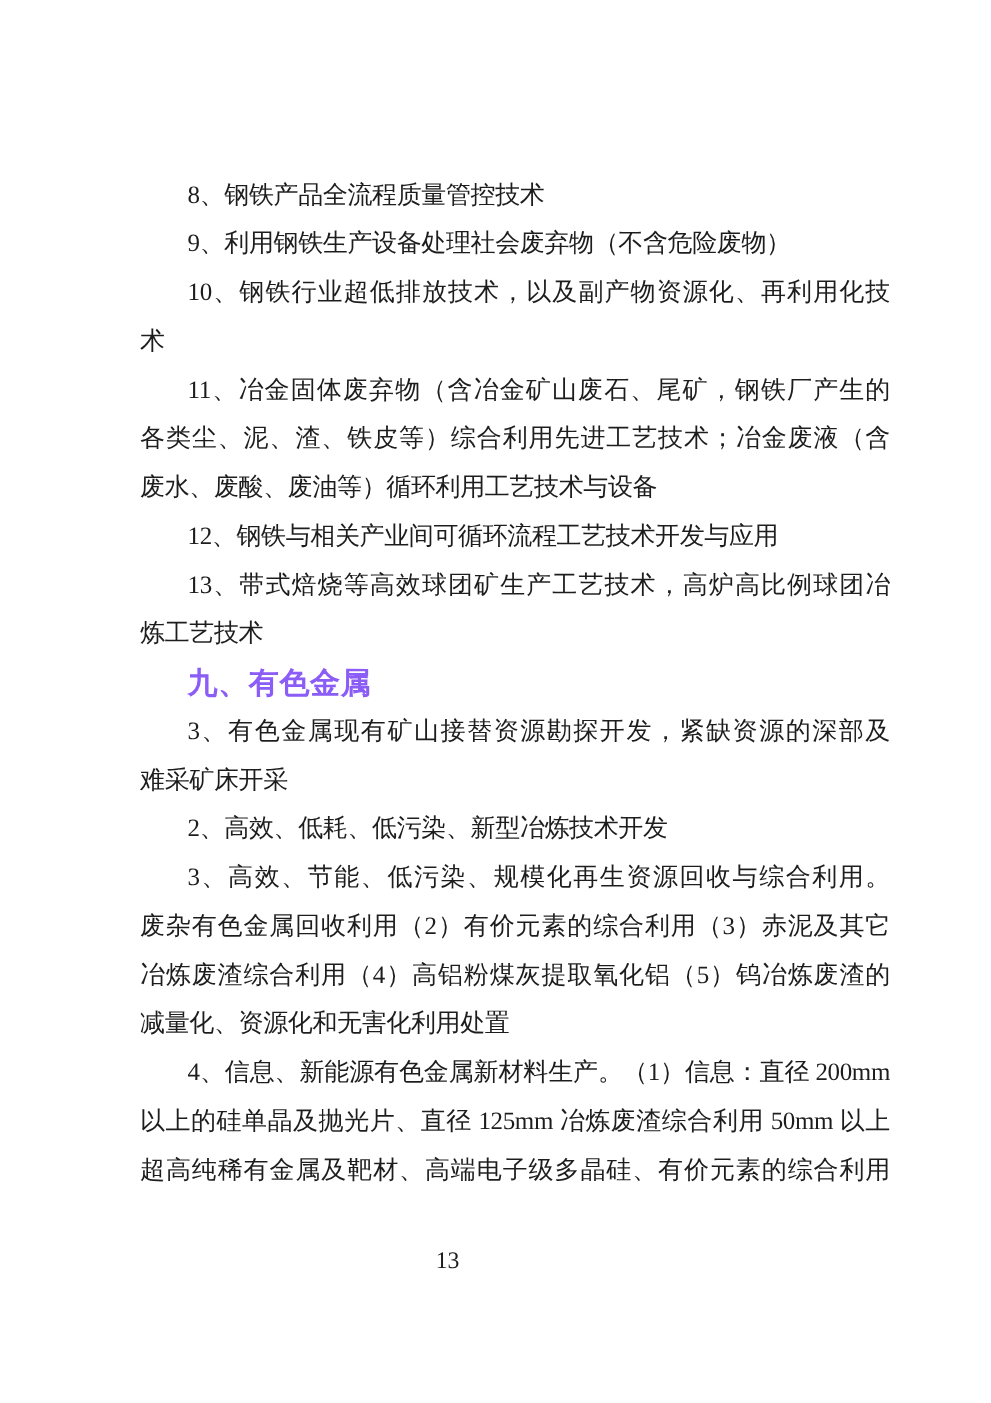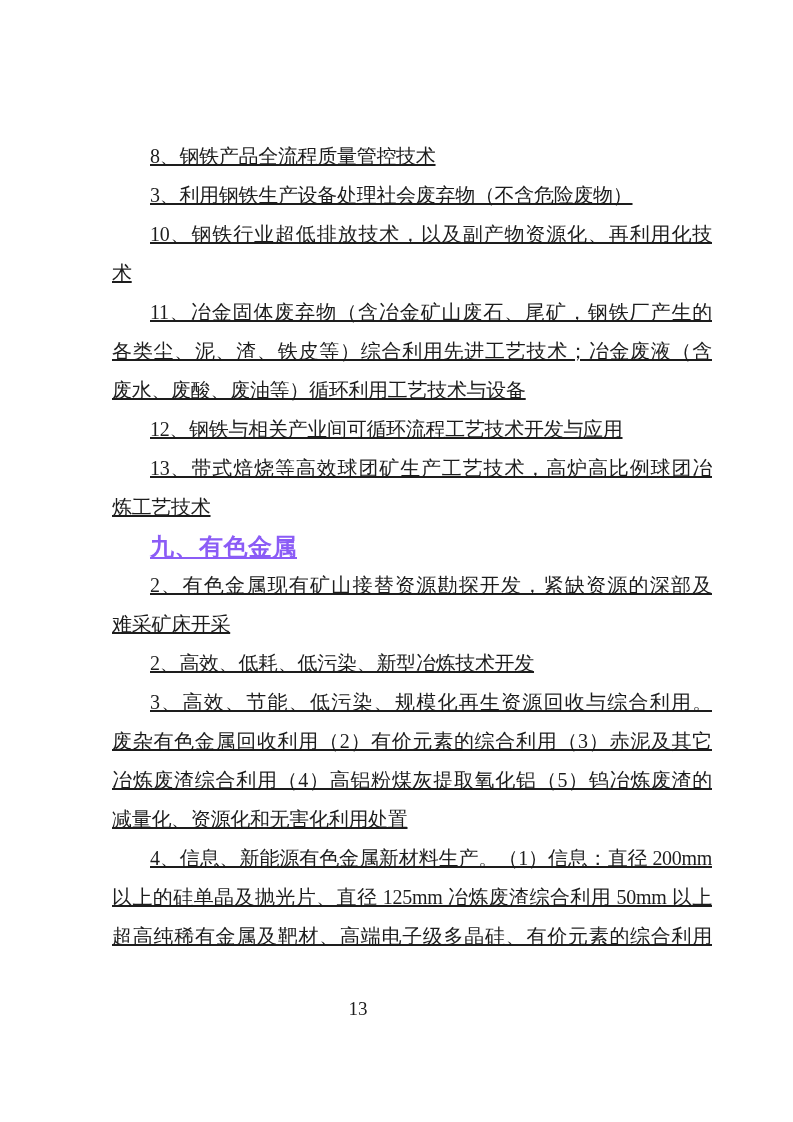--- a/index.html
+++ b/index.html
@@ -23,21 +23,20 @@
     width: 600px;
   }
   .line {
     height: 39px;
     line-height: 39px;
     font-size: 20px;
     letter-spacing: -0.3px;
     white-space: pre;
     text-align: left;
     overflow: visible;
-    text-decoration: underline;
   }
   
   .line.full {
     white-space: normal;
     text-align: justify;
     text-align-last: justify;
     overflow: hidden;
   }
   
   .line.indent {
@@ -65,31 +64,31 @@
     display: inline-block;
   }
 </style>
 </head>
 <body>
 
 <div class="sheet">
   <div class="doc-body" id="doc-body">
 
   <div class="line indent">8、钢铁产品全流程质量管控技术</div>
-      <div class="line indent">3、利用钢铁生产设备处理社会废弃物（不含危险废物）</div>
+      <div class="line indent">9、利用钢铁生产设备处理社会废弃物（不含危险废物）</div>
       <div class="line indent full">10、钢铁行业超低排放技术，以及副产物资源化、再利用化技</div>
       <div class="line">术</div>
       <div class="line indent full">11、冶金固体废弃物（含冶金矿山废石、尾矿，钢铁厂产生的</div>
       <div class="line full">各类尘、泥、渣、铁皮等）综合利用先进工艺技术；冶金废液（含</div>
       <div class="line">废水、废酸、废油等）循环利用工艺技术与设备</div>
       <div class="line indent">12、钢铁与相关产业间可循环流程工艺技术开发与应用</div>
       <div class="line indent full">13、带式焙烧等高效球团矿生产工艺技术，高炉高比例球团冶</div>
       <div class="line">炼工艺技术</div>
       <div class="line indent heading">九、有色金属</div>
-      <div class="line indent full">2、有色金属现有矿山接替资源勘探开发，紧缺资源的深部及</div>
+      <div class="line indent full">3、有色金属现有矿山接替资源勘探开发，紧缺资源的深部及</div>
       <div class="line">难采矿床开采</div>
       <div class="line indent">2、高效、低耗、低污染、新型冶炼技术开发</div>
       <div class="line indent full">3、高效、节能、低污染、规模化再生资源回收与综合利用。（1）</div>
       <div class="line full">废杂有色金属回收利用（2）有价元素的综合利用（3）赤泥及其它</div>
       <div class="line full">冶炼废渣综合利用（4）高铝粉煤灰提取氧化铝（5）钨冶炼废渣的</div>
       <div class="line">减量化、资源化和无害化利用处置</div>
       <div class="line indent full">4、信息、新能源有色金属新材料生产。（1）信息：直径 200mm</div>
       <div class="line full">以上的硅单晶及抛光片、直径 125mm 冶炼废渣综合利用 50mm 以上</div>
       <div class="line full">超高纯稀有金属及靶材、高端电子级多晶硅、有价元素的综合利用</div>
     </div>

